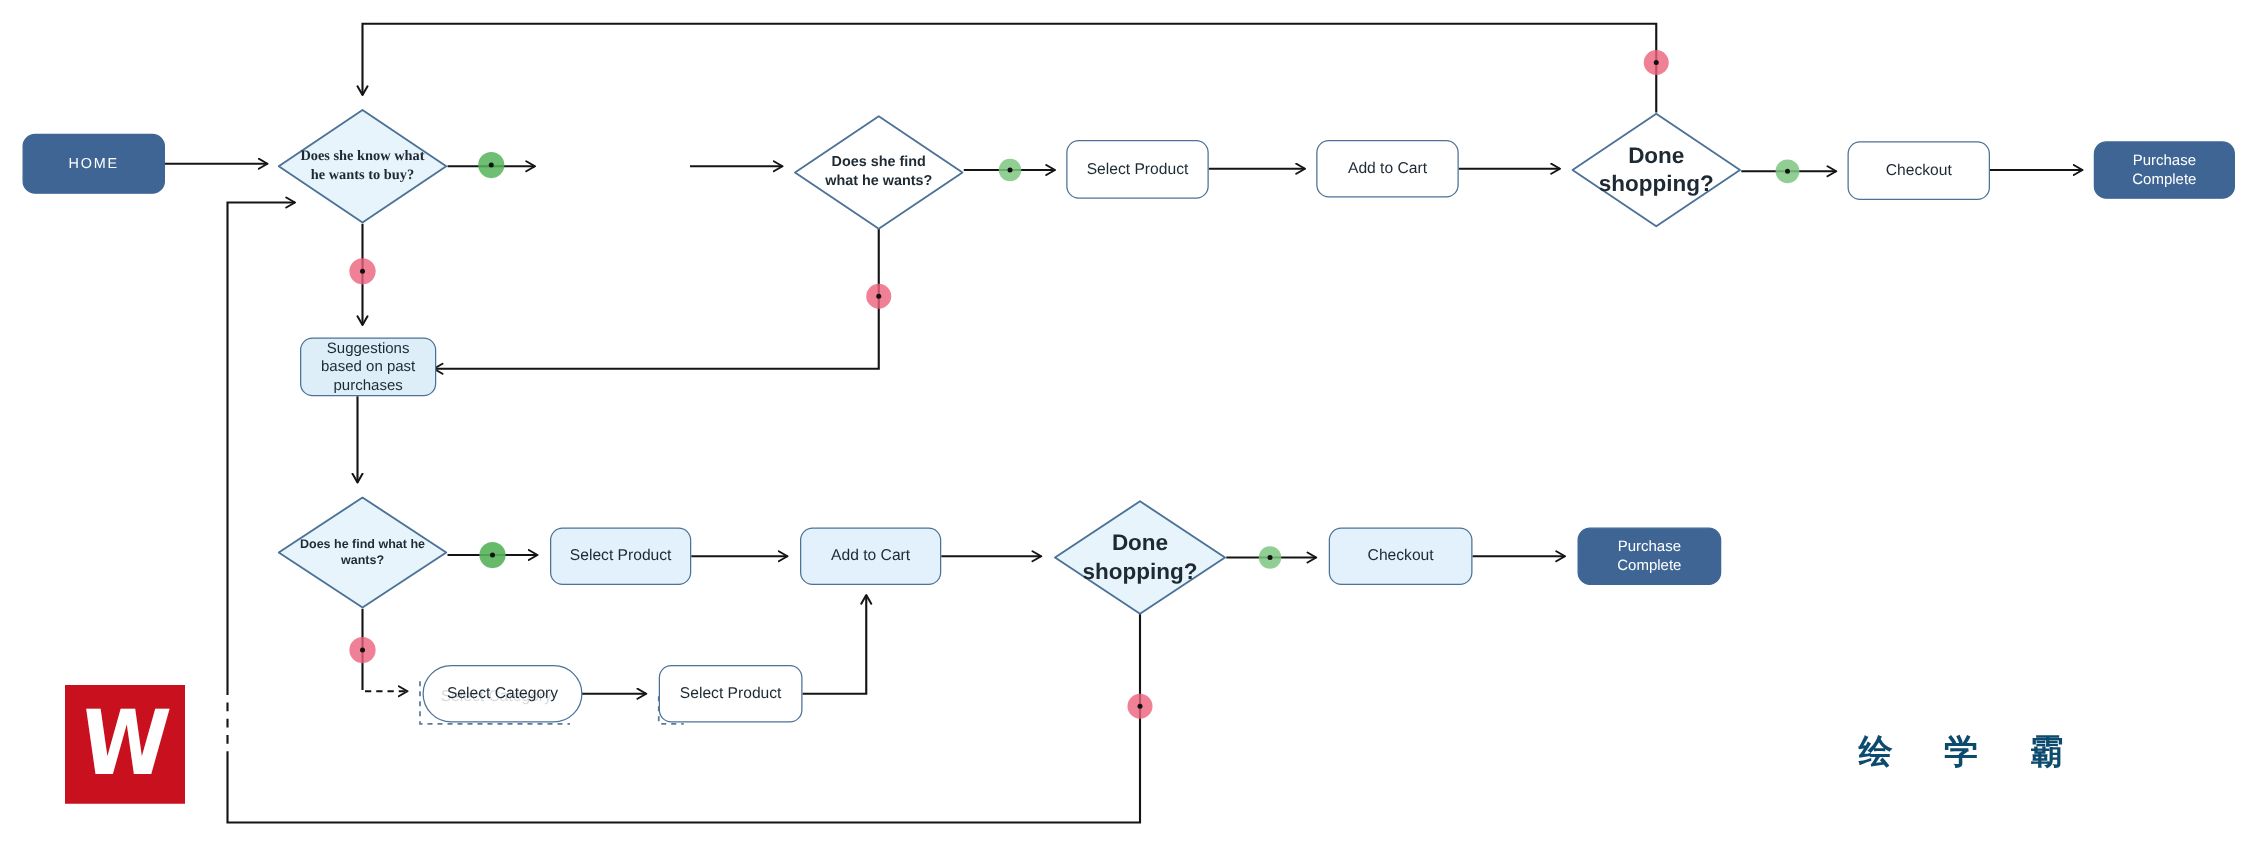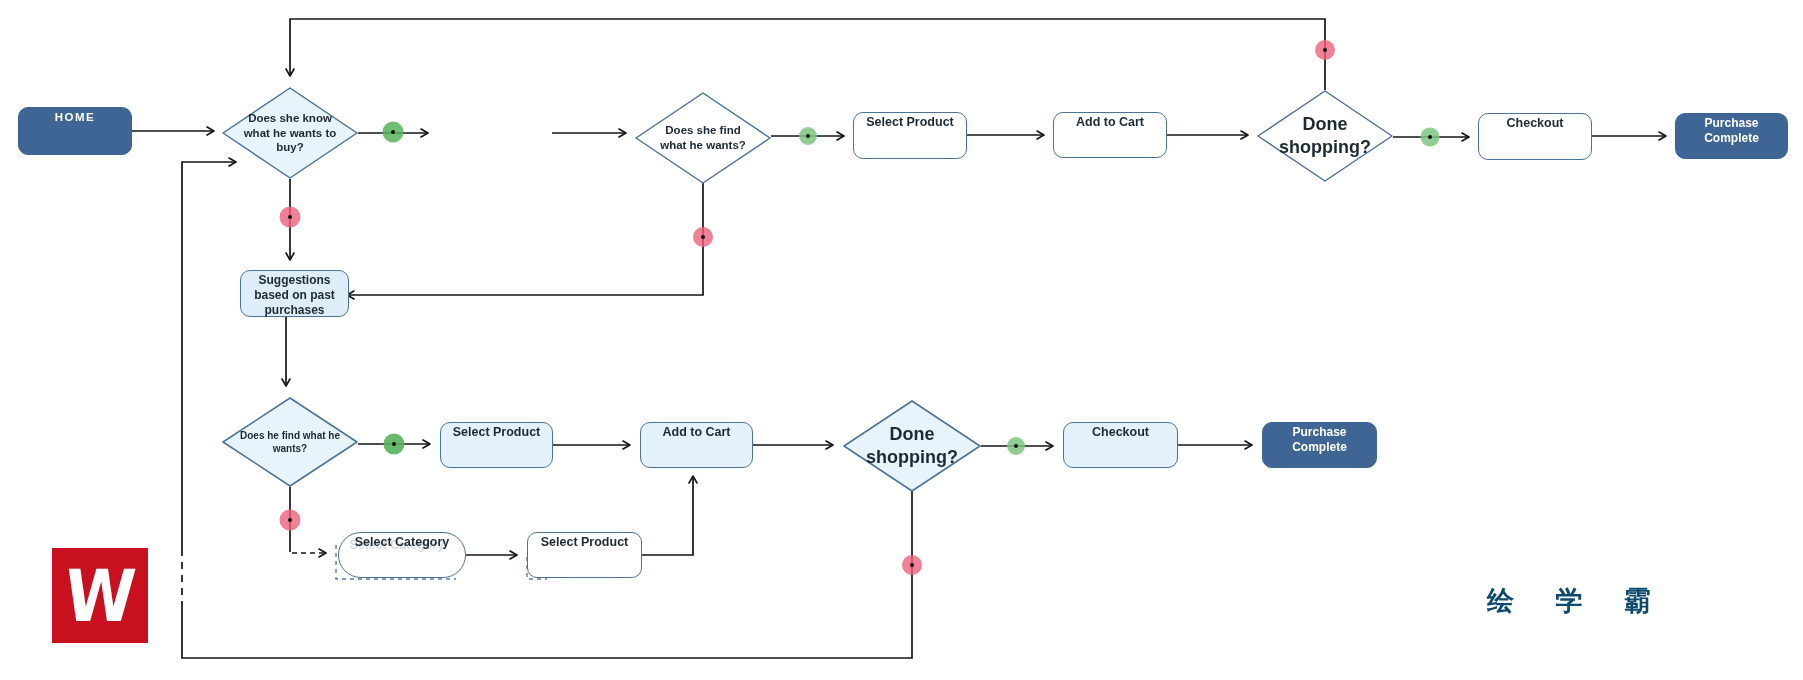--- a/index.html
+++ b/index.html
@@ -1,20 +1,20 @@
 <!DOCTYPE html>
 <html><head>
 <meta charset="utf-8">
 <style>
   html,body{margin:0;padding:0;background:#ffffff;}
   .canvas{position:relative;width:1803px;height:680px;background:#ffffff;overflow:hidden;
           font-family:"Liberation Sans","DejaVu Sans",sans-serif;}
   svg.layer{position:absolute;left:0;top:0;}
-  .node{position:absolute;display:flex;justify-content:center;
-        text-align:center;font-weight:bold;font-size:12.5px;color:#1e2a33;line-height:1.25;
+  .node{position:absolute;display:flex;align-items:center;justify-content:center;
+        text-align:center;font-weight:normal;font-size:12.5px;color:#1e2a33;line-height:1.25;
         border:1.5px solid #4c7296;border-radius:10px;background:#ffffff;box-sizing:border-box;
         padding:2px 6px;}
   .node.light{background:#e2f1fb;}
   .node.dark{background:#3e6593;border-color:#3e6593;color:#ffffff;font-size:12px;}
   .node.home{letter-spacing:1.5px;font-size:11.5px;}
   .node.suggest{background:#ddeef9;font-size:12px;}
   .node.ghosttext span{text-shadow:-5px 3px 0 rgba(30,50,70,0.18);}
   .diamond{position:absolute;}
   .diamond .dlabel{position:absolute;left:0;top:0;width:100%;height:100%;display:flex;
         align-items:center;justify-content:center;text-align:center;font-weight:bold;
@@ -142,21 +142,21 @@
     </div>
 
   <div class="node" style="left:527px;top:532px;width:115px;height:46px;">
       <span>Select Product</span>
     </div>
 
   <div class="diamond" style="left:222px;top:87px;width:136px;height:92px;">
     <svg width="136" height="92" viewBox="0 0 136 92">
       <polygon points="68,1 135,46 68,91 1,46" fill="#e7f4fc" stroke="#4c7296" stroke-width="1.5" stroke-linejoin="round"></polygon>
     </svg>
-    <span class="dlabel" style="font-size:11.5px;">Does she know what he wants to buy?</span>
+    <span class="dlabel" style="font-size:11.5px;font-family:Liberation Serif, serif;">Does she know what he wants to buy?</span>
   </div>
 
   <div class="diamond" style="left:635px;top:92px;width:136px;height:92px;">
     <svg width="136" height="92" viewBox="0 0 136 92">
       <polygon points="68,1 135,46 68,91 1,46" fill="#ffffff" stroke="#4c7296" stroke-width="1.5" stroke-linejoin="round"></polygon>
     </svg>
     <span class="dlabel" style="font-size:11.5px;">Does she find what he wants?</span>
   </div>
 
   <div class="diamond" style="left:1257px;top:90px;width:136px;height:92px;">

